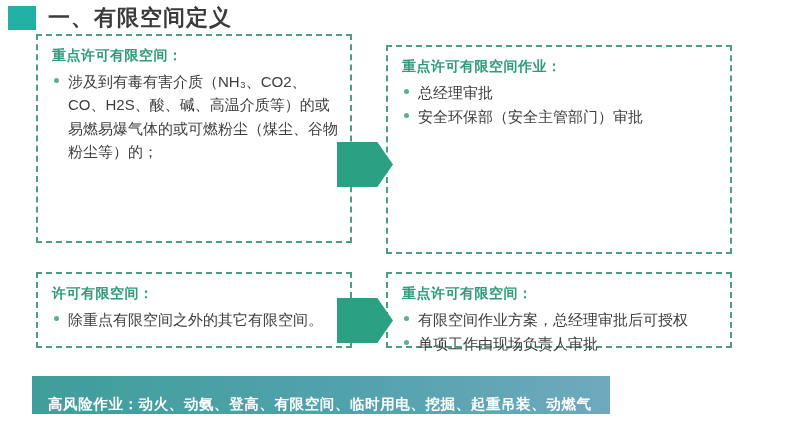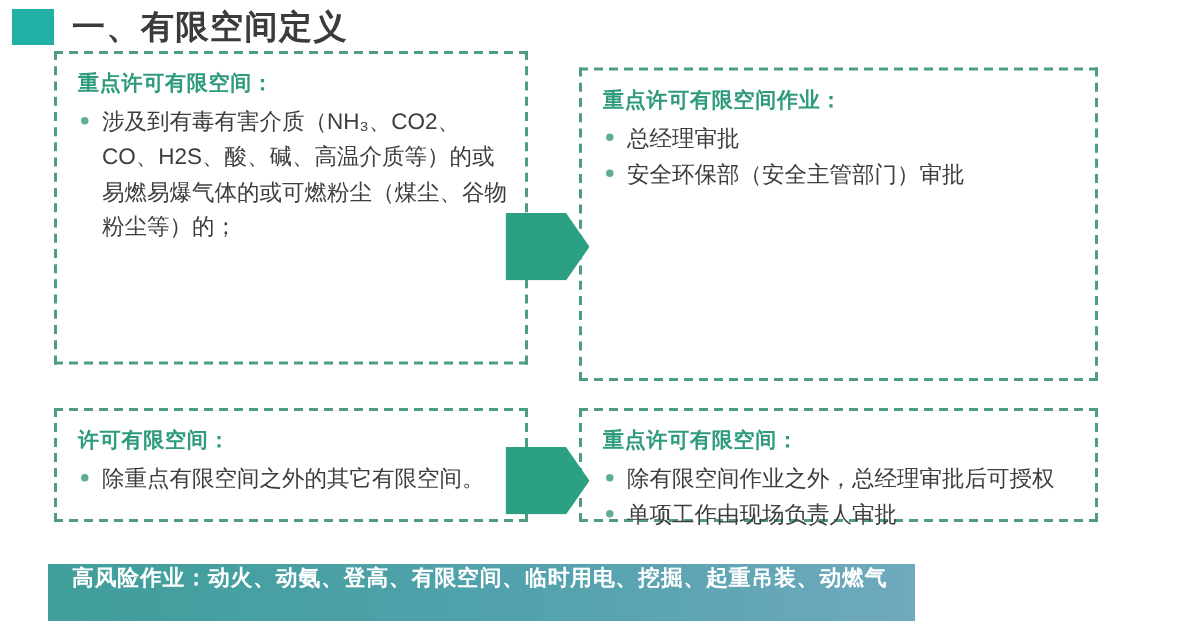--- a/index.html
+++ b/index.html
@@ -102,21 +102,21 @@
 
   
   .bottom-bar {
     position: absolute;
     left: 32px;
     top: 376px;
     width: 578px;
     height: 38px;
     background: linear-gradient(to right, #3f9e9a 0%, #52a2ad 55%, #6fa9bd 100%);
     display: flex;
-    align-items: flex-start;
+    align-items: flex-end;
     padding-left: 16px;
     box-sizing: border-box;
   }
   .bottom-bar-text {
     color: #ffffff;
     font-size: 14.5px;
     font-weight: bold;
     letter-spacing: .6px;
     white-space: nowrap;
   }
@@ -225,21 +225,21 @@
         <li>总经理审批</li>
         <li>安全环保部（安全主管部门）审批</li>
       </ul>
     </div>
   </div>
 
   <div class="box box-4">
     <div class="box-inner">
       <div class="box-head">重点许可有限空间：</div>
       <ul class="box-list tight">
-        <li>除有限空间作业之外，总经理审批后可授权</li>
+        <li>有限空间作业方案，总经理审批后可授权</li>
         <li>单项工作由现场负责人审批</li>
       </ul>
     </div>
   </div>
 
   <div class="arrow arrow-1"></div>
   <div class="arrow arrow-2"></div>
 
   <div class="bottom-bar">
     <div class="bottom-bar-text">高风险作业：动火、动氨、登高、有限空间、临时用电、挖掘、起重吊装、动燃气</div>

